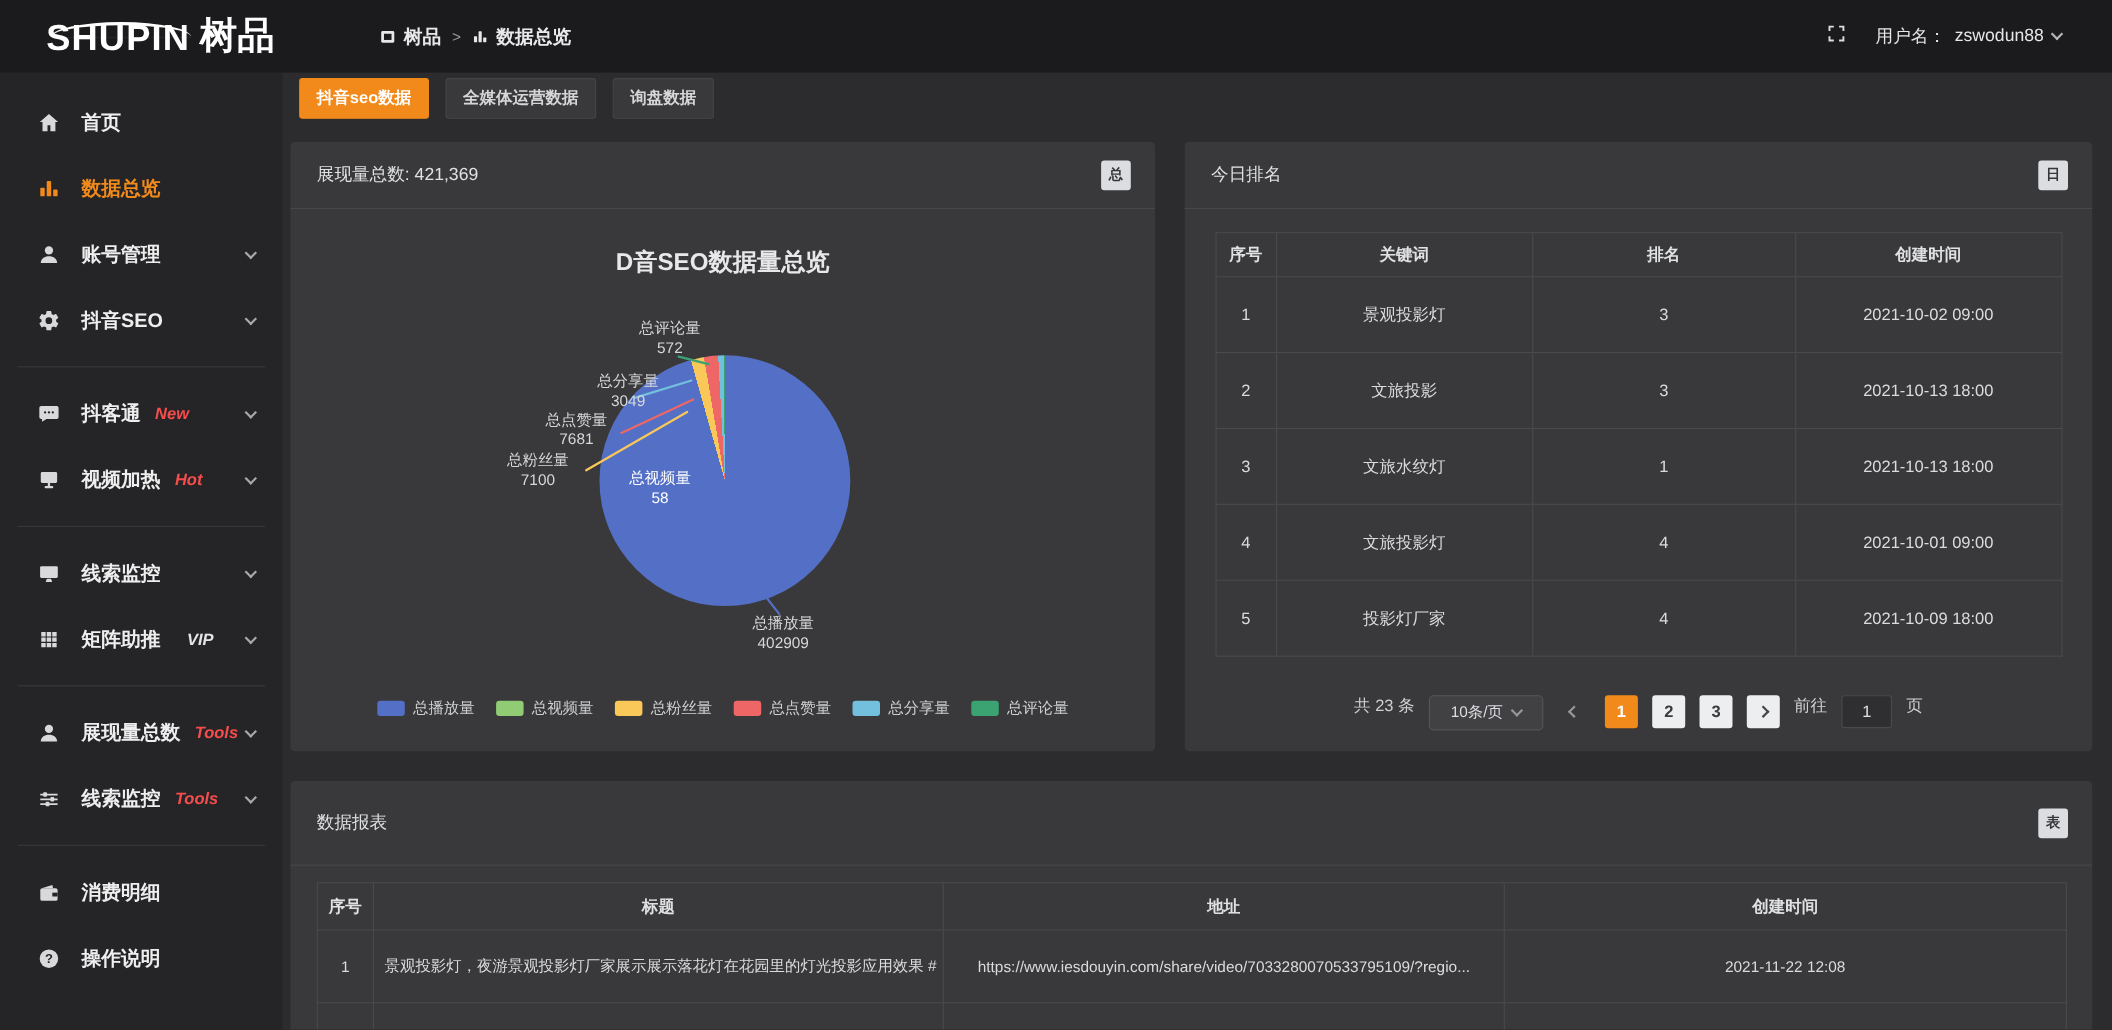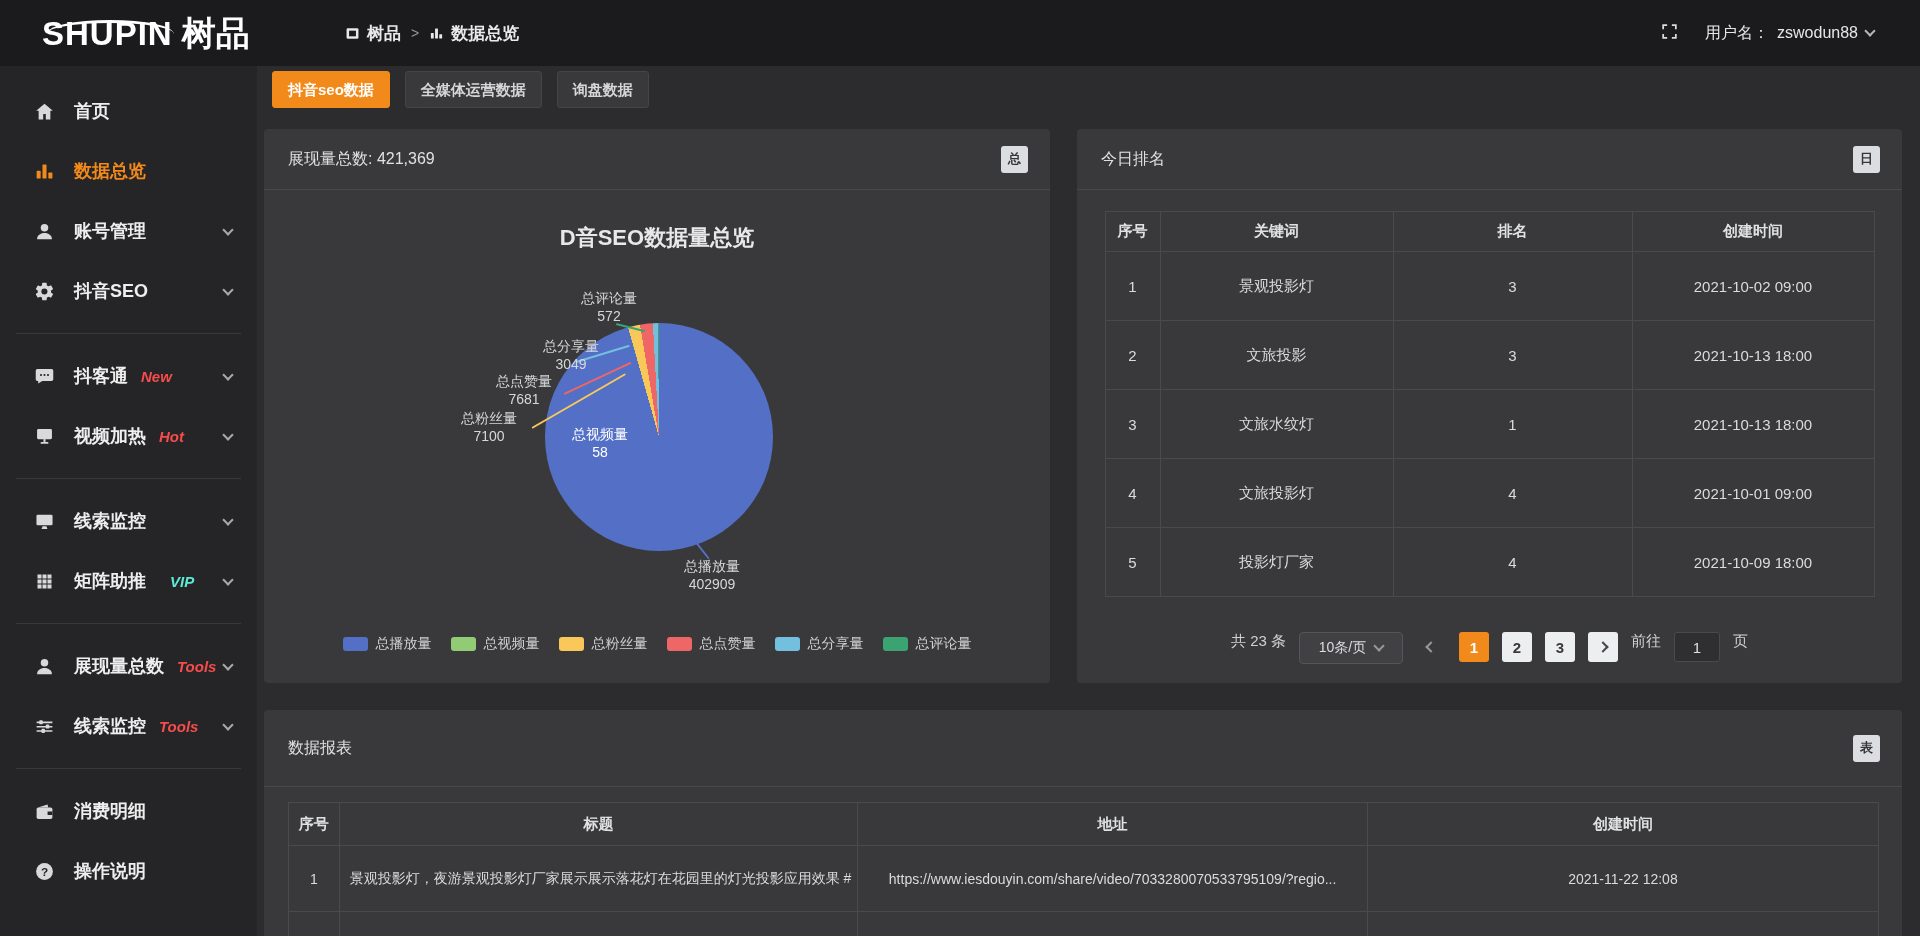--- a/index.html
+++ b/index.html
@@ -211,21 +211,21 @@
     <span>线索监控</span>
     <span class="s-chev"></span>
   </div>
   <div class="s-item">
     <span class="s-ico">
         <svg width="21" height="21" viewBox="0 0 24 24">
           <path d="M4 4h4.6v4.6H4zM9.7 4h4.6v4.6H9.7zM15.4 4H20v4.6h-4.6zM4 9.7h4.6v4.6H4zM9.7 9.7h4.6v4.6H9.7zM15.4 9.7H20v4.6h-4.6zM4 15.4h4.6V20H4zM9.7 15.4h4.6V20H9.7zM15.4 15.4H20V20h-4.6z"></path>
         </svg>
       </span>
     <span>矩阵助推</span>
-    <span class="s-badge" style="color: #5eead4; margin-left: 24px;">VIP</span>
+    <span class="s-badge" style="color: #e5e5e5; margin-left: 24px;">VIP</span>
     <span class="s-chev"></span>
   </div>
   <div class="s-div"></div>
   <div class="s-item">
     <span class="s-ico">
         <svg width="21" height="21" viewBox="0 0 24 24">
           <circle cx="12" cy="7.6" r="4.3"></circle>
           <path d="M3.5 20.8c0-4.6 3.9-7.2 8.5-7.2s8.5 2.6 8.5 7.2z"></path>
         </svg>
       </span>

